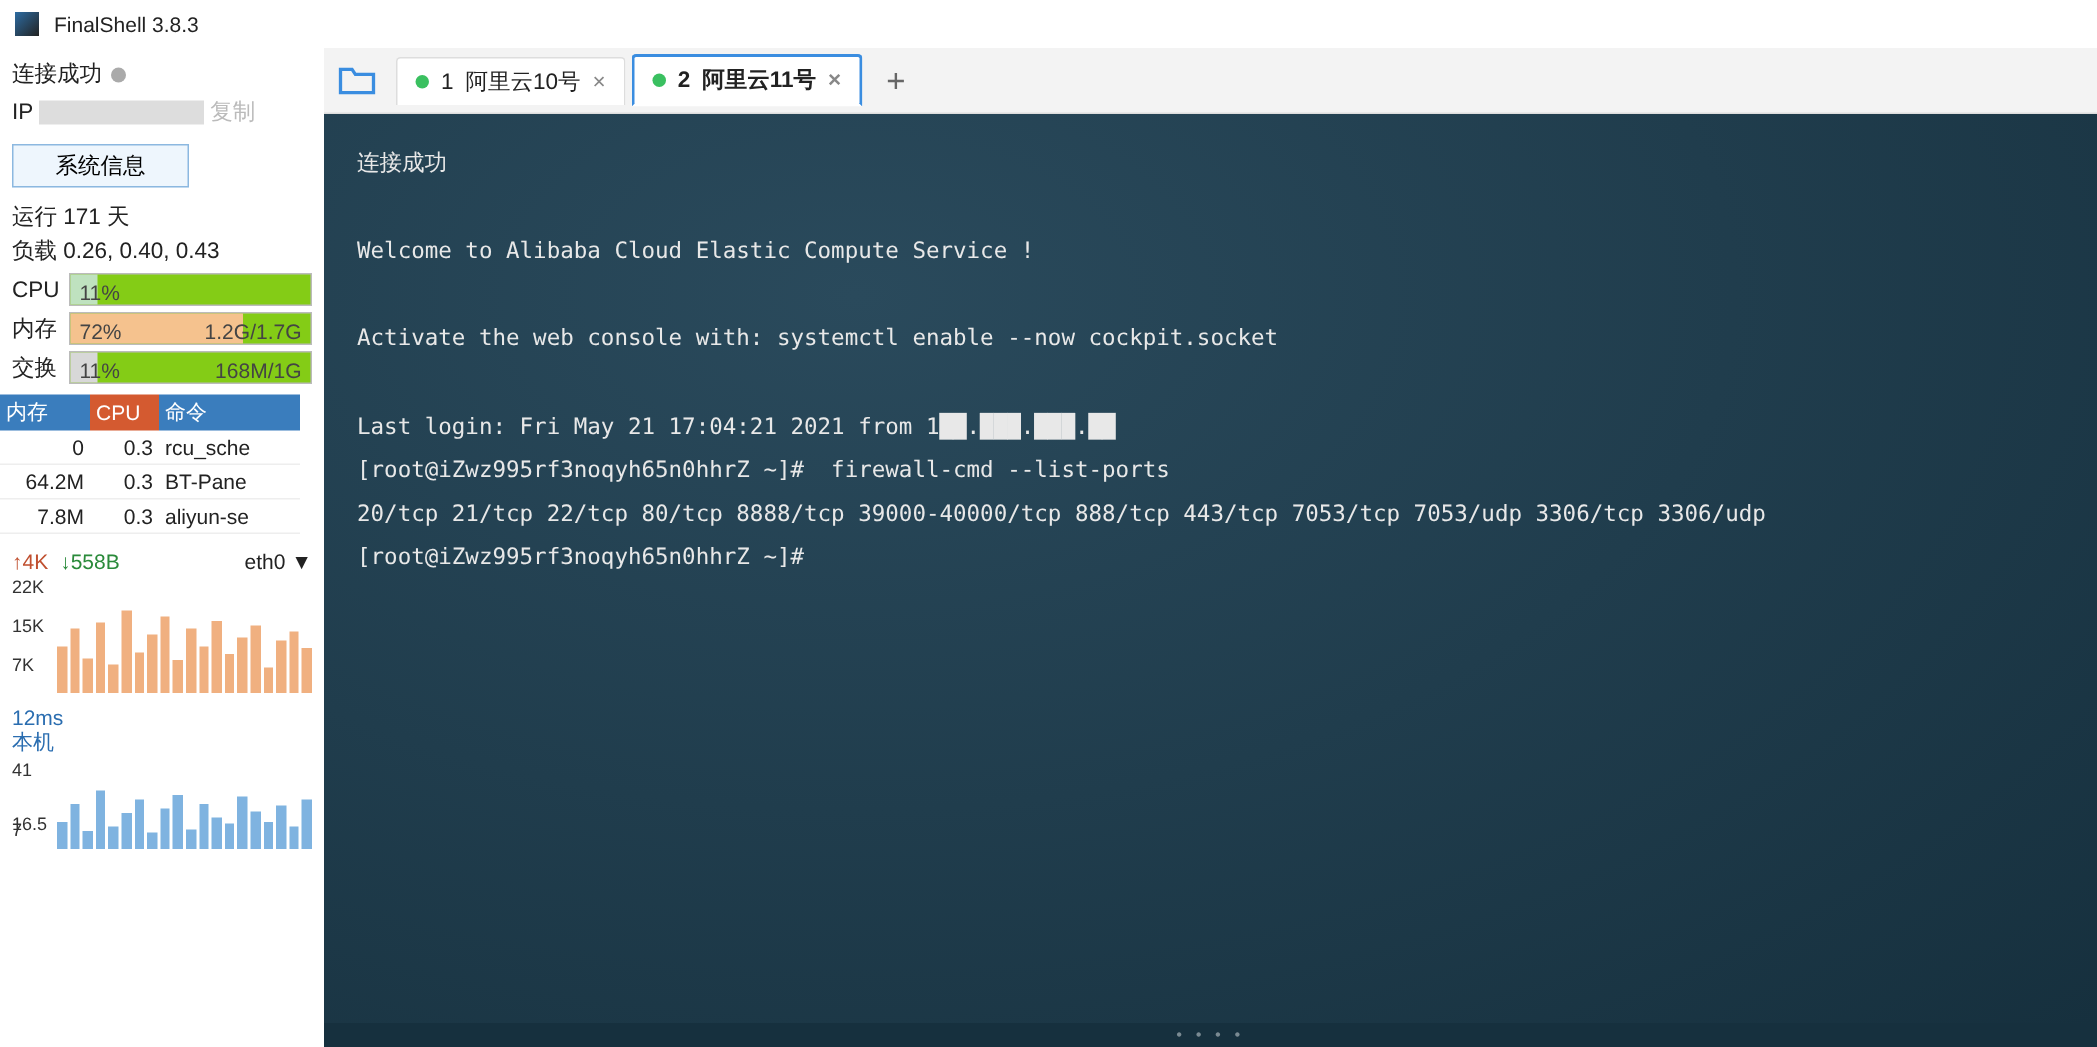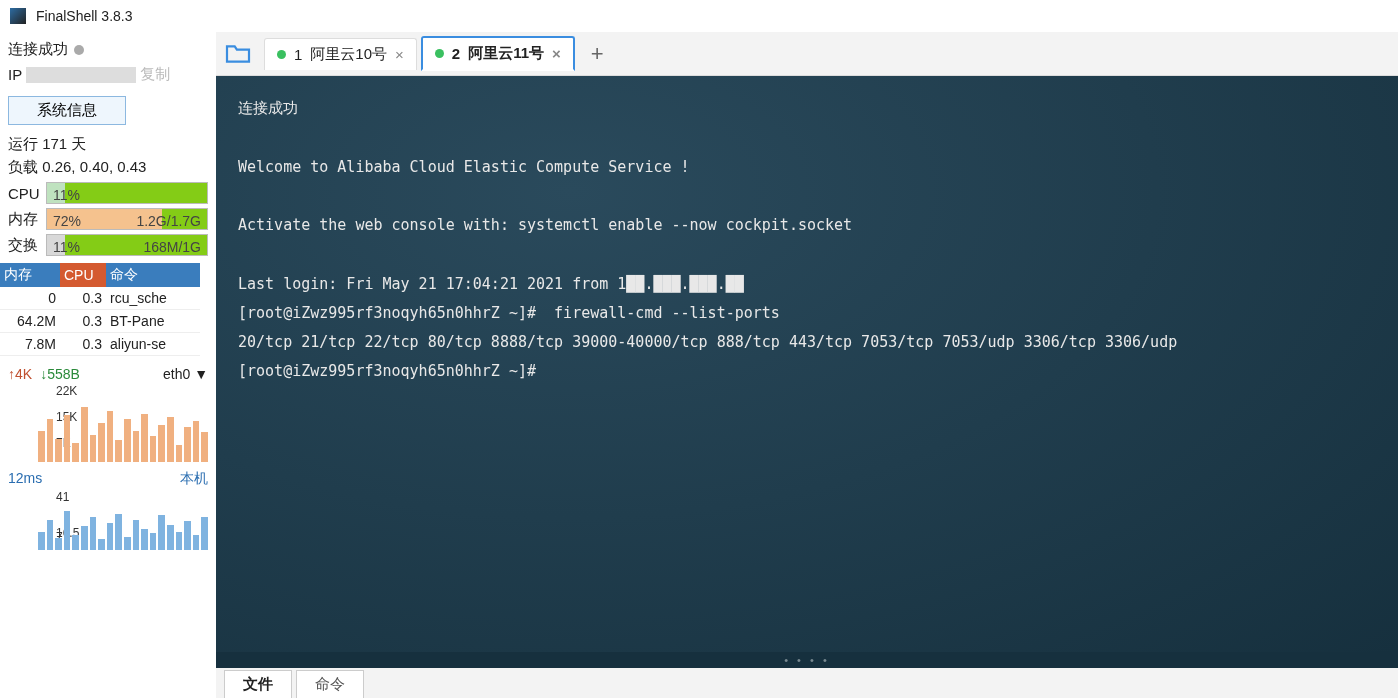--- a/index.html
+++ b/index.html
@@ -23,25 +23,25 @@
 .proc-table { width: 200px; margin-left: -8px; margin-top: 6px; font-size: 14px; border-collapse: collapse; }
 .proc-table th { background: #3a7dbd; color: #fff; font-weight: normal; padding: 3px 4px; text-align: left; }
 .proc-table th:first-child { text-align: left; }
 .proc-table td { padding: 3px 4px; border-bottom: 1px solid #eee; }
 .proc-table td.mem, .proc-table td.cpu { text-align: right; }
 .net-row { display: flex; gap: 8px; font-size: 14px; margin-top: 10px; align-items: center; }
 .up { color: #c05030; }
 .down { color: #2a8a3a; }
 .iface { margin-left: auto; }
 .chart { width: 200px; height: 78px; position: relative; margin-top: 2px; }
-.chart .ylab { position: absolute; left: 0; font-size: 12px; color: #333; margin-left: 48px; }
+.chart .ylab { position: absolute; left: 0; font-size: 12px; color: #333; }
 .chart-bars { position: absolute; left: 30px; right: 0; top: 0; bottom: 0; display: flex; align-items: flex-end; gap: 2px; }
 .cbar { flex: 1; background: #f0b080; }
 .cbar.blue { background: #7fb3e0; }
-.ping-row { display: flex; justify-content: space-between; font-size: 14px; margin-top: 8px; color: #2a6db0; }
+.ping-row { display: flex; justify-content: space-between; font-size: 14px; margin-top: 8px; color: #2a6db0; flex-direction: column; }
 .content { flex: 1; display: flex; flex-direction: column; }
 .tabbar { height: 44px; background: #f3f3f3; border-bottom: 1px solid #ddd; display: flex; align-items: center; padding-left: 8px; gap: 4px; }
 .folder-icon { width: 28px; height: 22px; margin-right: 8px; }
 .tab { display: flex; align-items: center; padding: 6px 12px; background: #fff; border: 1px solid #ddd; border-bottom: none; border-radius: 3px 3px 0 0; font-size: 15px; gap: 8px; cursor: pointer; }
 .tab.active { border: 2px solid #3a8de0; border-bottom: 2px solid #fff; font-weight: bold; }
 .tab-dot { width: 9px; height: 9px; border-radius: 50%; background: #3ac060; }
 .tab-close { color: #888; font-size: 15px; }
 .tab-add { font-size: 22px; color: #666; padding: 0 12px; cursor: pointer; }
 .terminal { flex: 1; background: #1d3746; color: #e8e8e8; font-family: "Consolas", monospace; font-size: 15px; padding: 18px 22px; line-height: 1.95; white-space: pre-wrap; position: relative; background-image: radial-gradient(ellipse at 30% 20%, #2a4a5c, #16303e); }
 .cmd-input { margin: 0 22px 10px 40px; background: rgba(10,25,35,0.7); border-radius: 4px; padding: 10px 16px; color: #9db2bd; font-size: 16px; }
@@ -222,18 +222,14 @@
 
 Activate the web console with: systemctl enable --now cockpit.socket
 
 Last login: Fri May 21 17:04:21 2021 from 1██.███.███.██
 [root@iZwz995rf3noqyh65n0hhrZ ~]#  firewall-cmd --list-ports
 20/tcp 21/tcp 22/tcp 80/tcp 8888/tcp 39000-40000/tcp 888/tcp 443/tcp 7053/tcp 7053/udp 3306/tcp 3306/udp
 [root@iZwz995rf3noqyh65n0hhrZ ~]# </div>
       <div class="drag-handle">• • • •</div>
     </div>
 
-    <div class="bottom-tabs">
-      <div class="btab">文件</div>
-      <div class="btab inactive">命令</div>
-    </div>
   </div>
 </div>
 
 </body></html>

